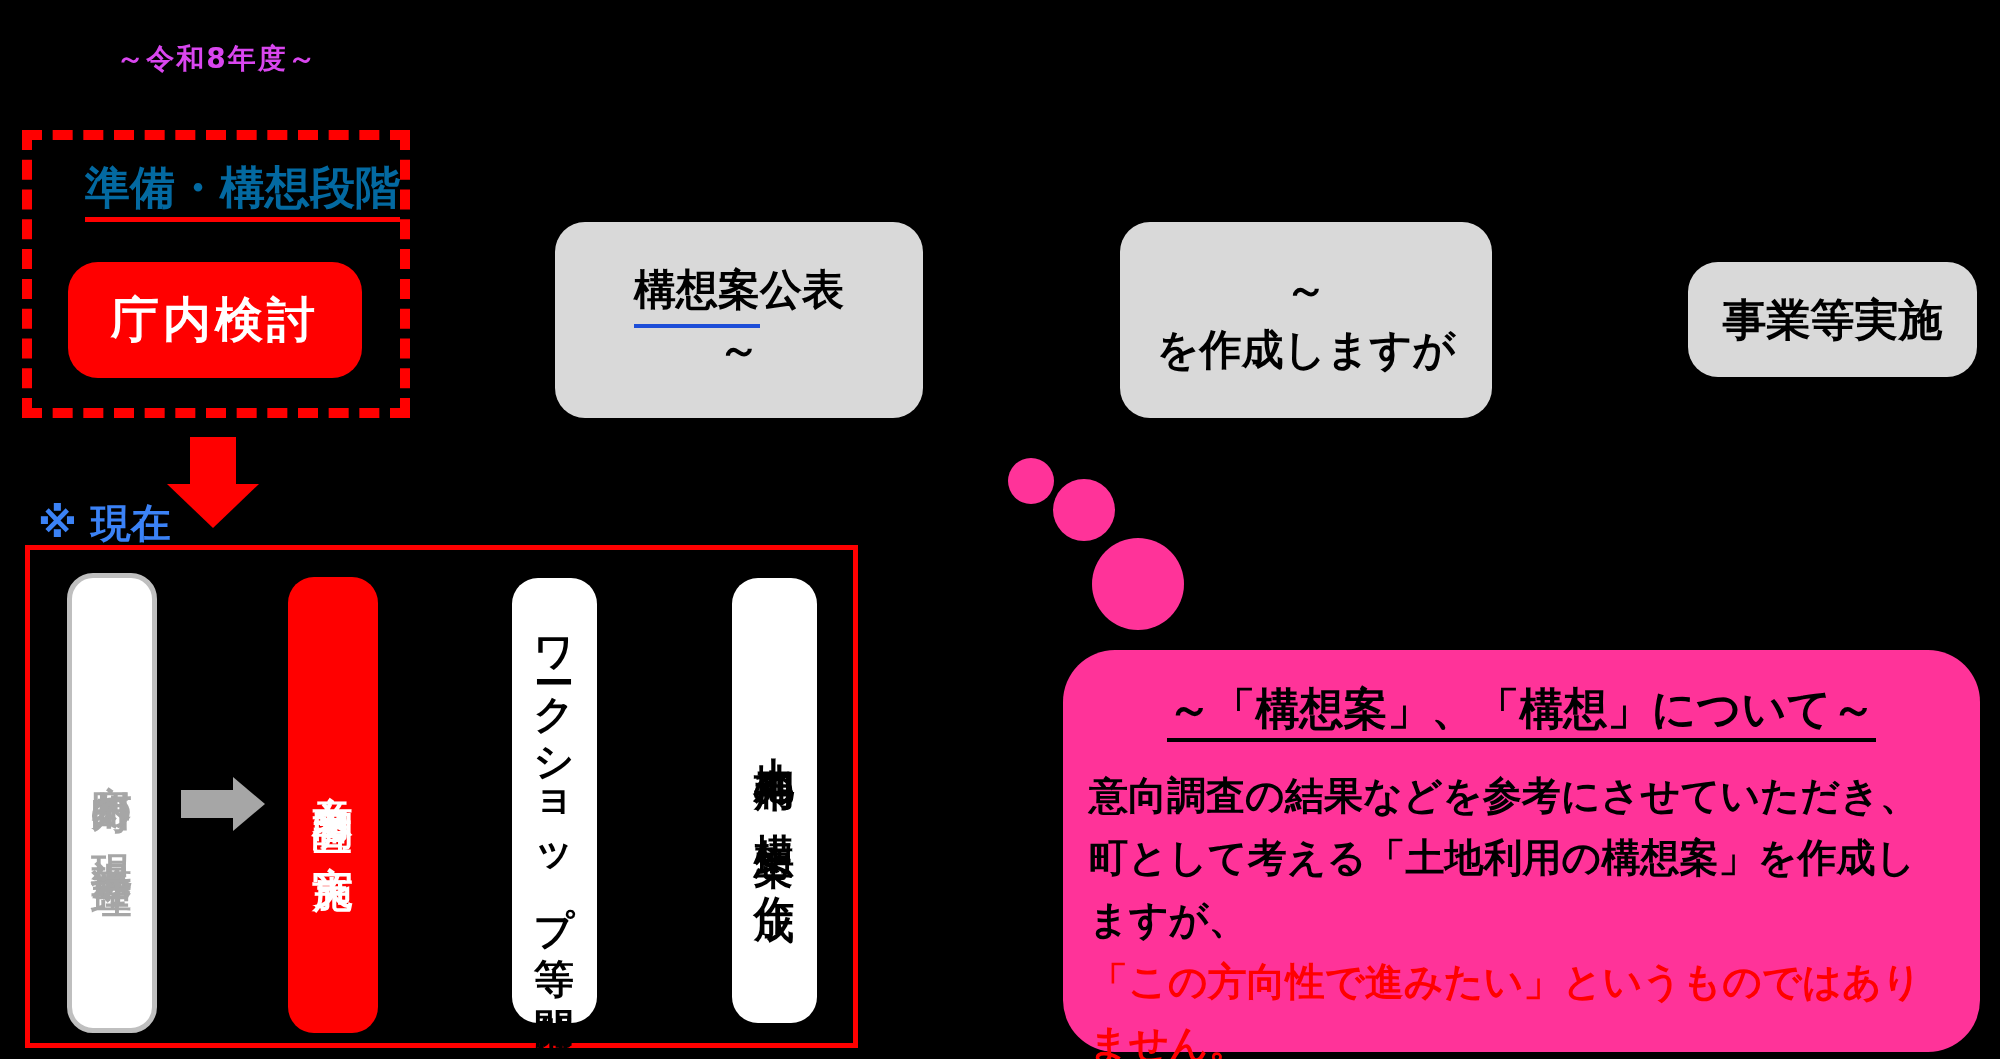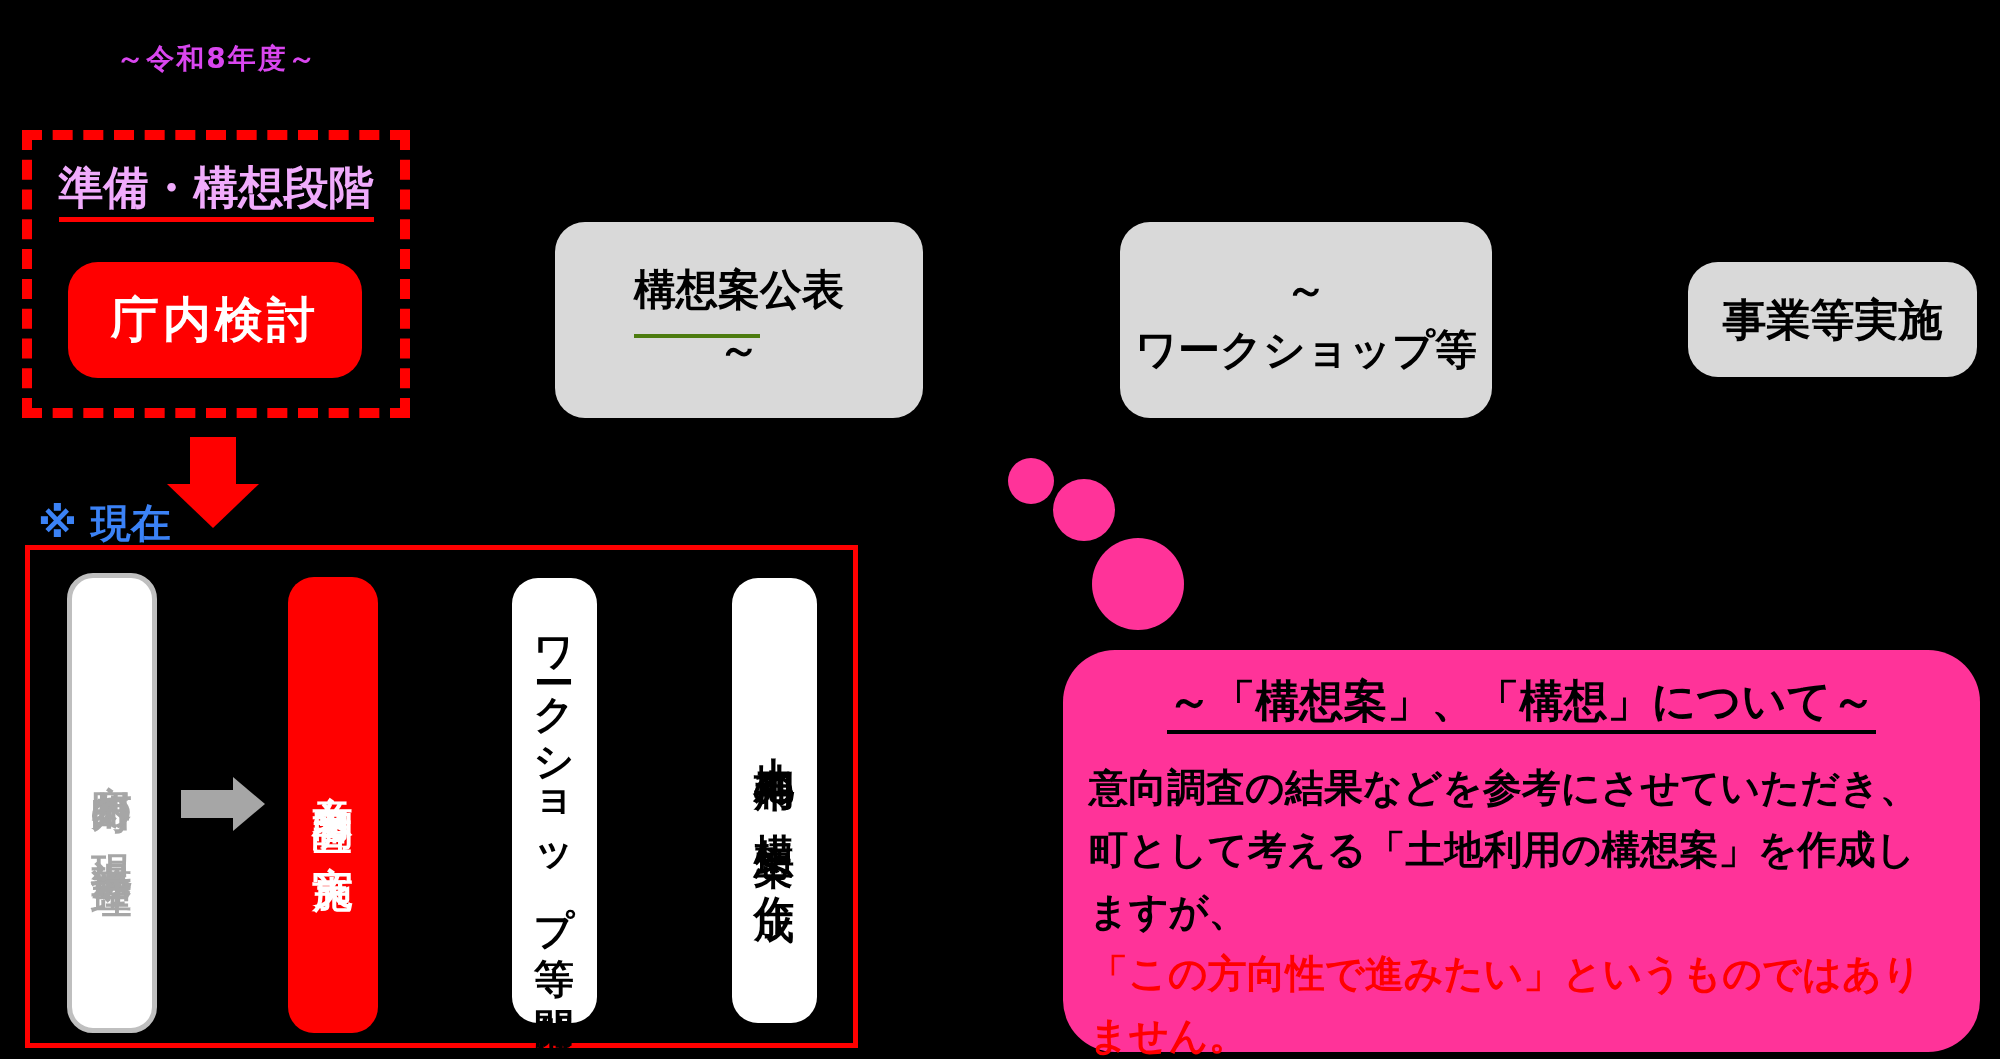--- a/index.html
+++ b/index.html
@@ -7,29 +7,29 @@
     position:relative;width:2000px;height:1059px;background:#000;overflow:hidden;
     font-family:"DejaVu Sans","Liberation Sans",sans-serif;font-weight:bold;
   }
   .abs{position:absolute;}
 
   
   .fy-label{left:22px;top:40px;width:390px;text-align:center;color:#d946ef;font-size:28px;letter-spacing:2px;}
 
   
   .stage-box{left:22px;top:130px;width:388px;height:288px;border:10px dashed #FF0000;box-sizing:border-box;}
-  .stage-title{position:absolute;left:0;top:18px;width:100%;text-align:center;font-size:45px;color:#f0abfc;}
+  .stage-title{position:absolute;left:0;top:18px;width:100%;text-align:right;font-size:45px;color:#0369a1;}
   .stage-title span{border-bottom:5px solid #FF0000;padding-bottom:3px;}
   .stage-button{position:absolute;left:36px;top:122px;width:294px;height:116px;background:#FF0000;
     border-radius:30px;color:#ffffff;font-size:48px;display:flex;align-items:center;justify-content:center;letter-spacing:4px;}
 
   
   .phase{background:#D9D9D9;border-radius:30px;color:#000;display:flex;flex-direction:column;
     align-items:center;justify-content:center;font-size:42px;line-height:60px;text-align:center;}
-  .phase .u{border-bottom:4px solid #4d7c0f;padding-bottom:20px;}
+  .phase .u{border-bottom:4px solid #1d4ed8;padding-bottom:10px;}
   .phase1{left:555px;top:222px;width:368px;height:196px;}
   .phase2{left:1120px;top:222px;width:372px;height:196px;}
   .phase3{left:1688px;top:262px;width:289px;height:115px;font-size:44px;}
 
   
   .down-arrow-shaft{left:190px;top:437px;width:46px;height:48px;background:#FF0000;}
   .down-arrow-head{left:167px;top:484px;width:0;height:0;
     border-left:46px solid transparent;border-right:46px solid transparent;border-top:44px solid #FF0000;}
 
   .current-label{left:38px;top:496px;font-size:40px;color:#3b82f6;}
@@ -54,21 +54,21 @@
     border-top:27px solid transparent;border-bottom:27px solid transparent;border-left:32px solid #A6A6A6;}
 
   
   .dot{border-radius:50%;background:#FF3399;}
   .dot1{left:1008px;top:458px;width:46px;height:46px;}
   .dot2{left:1053px;top:479px;width:62px;height:62px;}
   .dot3{left:1092px;top:538px;width:92px;height:92px;}
 
   
   .callout{left:1063px;top:650px;width:917px;height:402px;background:#FF3399;border-radius:52px;
-    box-sizing:border-box;padding:20px 26px 0 26px;color:#000;}
+    box-sizing:border-box;padding:28px 26px 0 26px;color:#000;}
   .callout-title{text-align:center;font-size:44px;margin-top:2px;}
   .callout-title span{border-bottom:4px solid #000;padding-bottom:4px;}
   .callout-body{margin-top:26px;font-size:39px;line-height:62px;}
   .red-text{color:#FF0000;}
 </style>
 </head>
 <body>
 
 <div id="stage">
 
@@ -81,21 +81,21 @@
     <div class="stage-button">庁内検討</div>
   </div>
 
   <div class="abs phase phase1">
     <div><span class="u">構想案</span><span>公表</span></div>
     <div>～</div>
   </div>
 
   <div class="abs phase phase2">
     <div>～</div>
-    <div>ワークショップ等</div>
+    <div>を作成しますが</div>
   </div>
 
   <div class="abs phase phase3">事業等実施</div>
 
   <div class="abs down-arrow-shaft"></div>
   <div class="abs down-arrow-head"></div>
 
   <div class="abs current-label">※ 現在</div>
 
   <div class="abs steps-box"></div>

